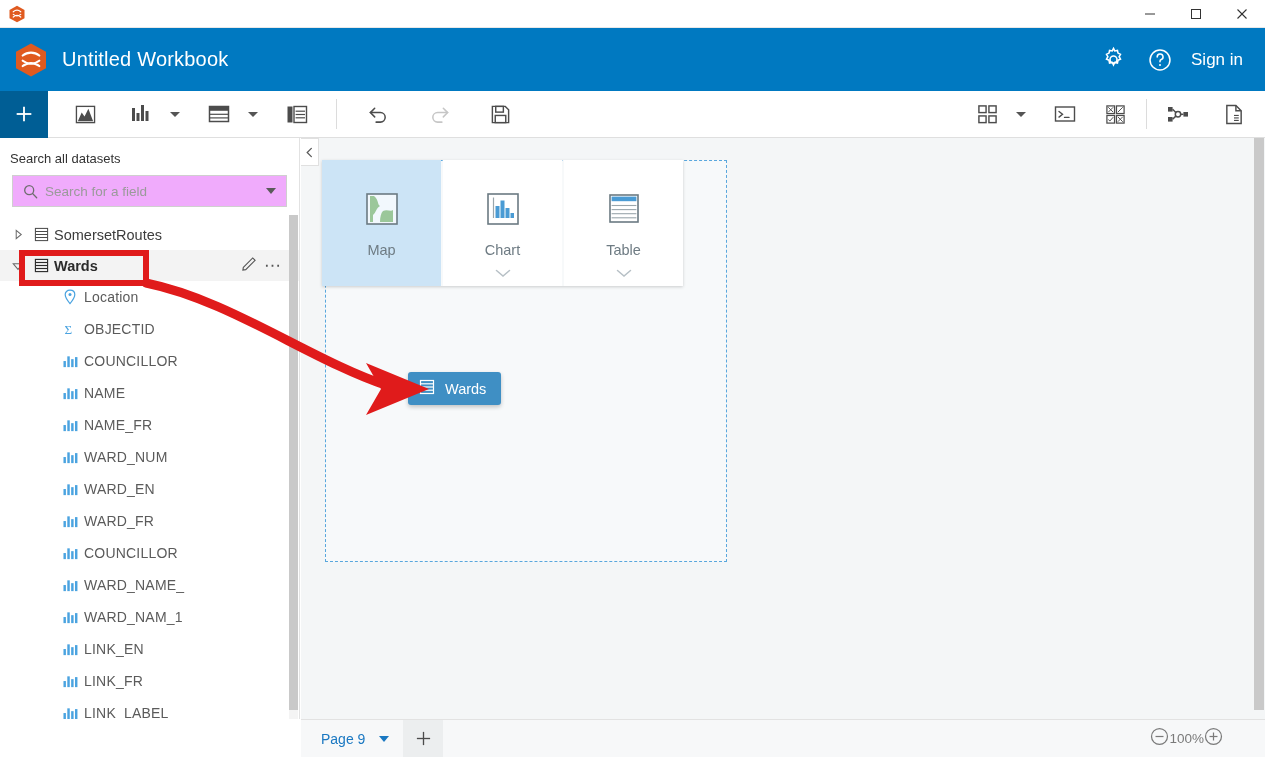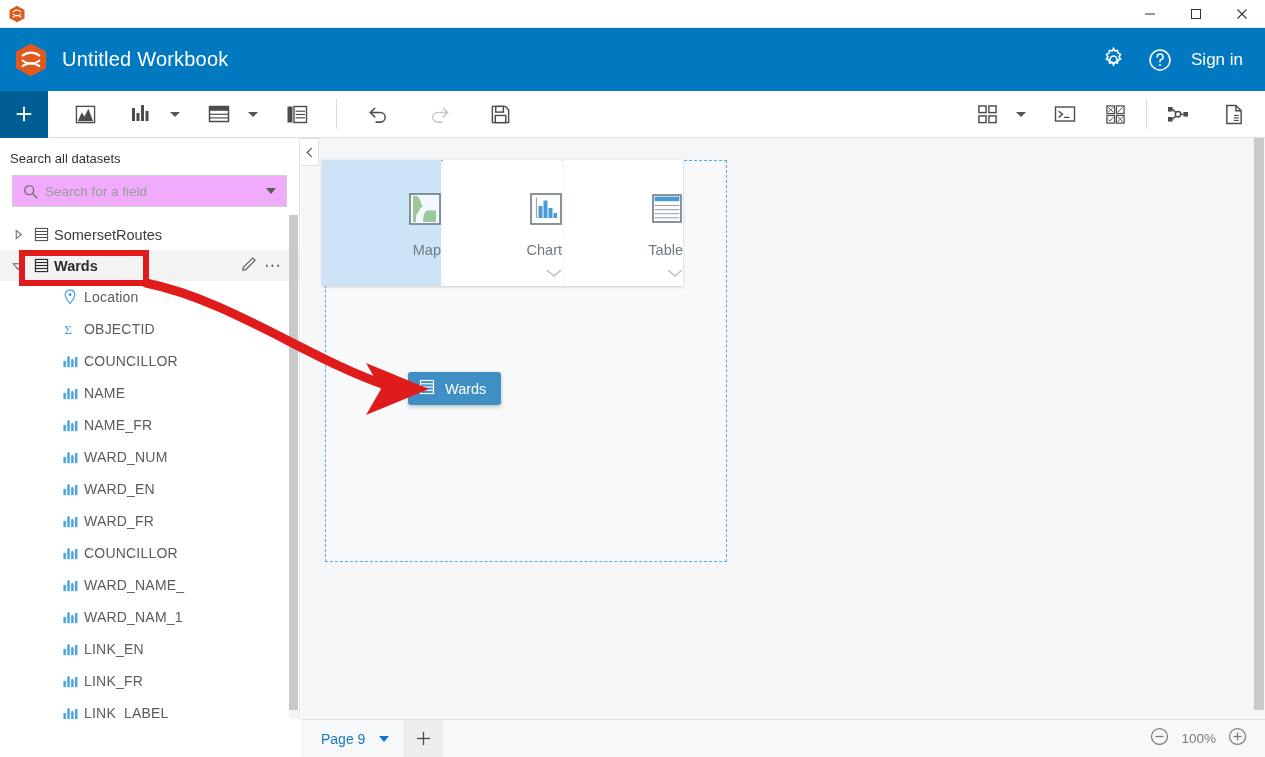--- a/index.html
+++ b/index.html
@@ -124,21 +124,21 @@
   .dropzone {
     position: absolute; left: 24px; top: 22px; width: 402px; height: 402px;
     border: 1px dashed #59a7dd; background: #f7f9fa;
   }
   .cardpicker {
     position: absolute; left: 21px; top: 22px; display: flex; gap: 2px;
     box-shadow: 0 1px 3px rgba(0,0,0,.18);
   }
   .pick {
     width: 119px; height: 126px; background: #ffffff;
-    display: flex; flex-direction: column; align-items: flex-end; padding-top: 26px;
+    display: flex; flex-direction: column; align-items: center; padding-top: 26px;
   }
   .pick.active { background: #cce4f6; }
   .pick-ico { height: 46px; display: flex; align-items: center; justify-content: center; }
   .pick-label { font-size: 14.5px; color: #6e7b83; margin-top: 10px; }
   .pick-chev { margin-top: 10px; color: #b7c0c6; font-size: 12px; line-height: 1; }
 
   .drag-chip {
     position: absolute; left: 107px; top: 234px; height: 33px;
     background: #3f8fc4; color: #fff; border-radius: 3px;
     display: flex; align-items: center; padding: 0 15px 0 11px; gap: 10px;
@@ -163,21 +163,21 @@
     color: #1a78c2; font-size: 14px;
   }
   .page-caret {
     width:0;height:0;border-left:5px solid transparent;border-right:5px solid transparent;
     border-top:6px solid #1a78c2;
   }
   .page-add {
     width: 40px; height: 38px; background: #eceeef;
     display: flex; align-items: center; justify-content: center; color: #4b4b4b; font-size: 20px;
   }
-  .zoomctl { margin-left: auto; display: flex; align-items: center; gap: 12px; padding-right: 18px; color: #6b6b6b; }
+  .zoomctl { margin-left: auto; display: flex; align-items: center; padding-right: 42px; color: #6b6b6b; }
   .zoom-val { font-size: 13.5px; color: #7a7a7a; }
   .bl-corner {
     position: absolute; bottom: 0; left: 0; width: 301px; height: 38px; background: #ffffff;
     border-top: 1px solid #ffffff;
   }
 
   
   .anno { position: absolute; left: 0; top: 0; width: 1265px; height: 757px; pointer-events: none; z-index: 40; }
 </style>
 </head>

